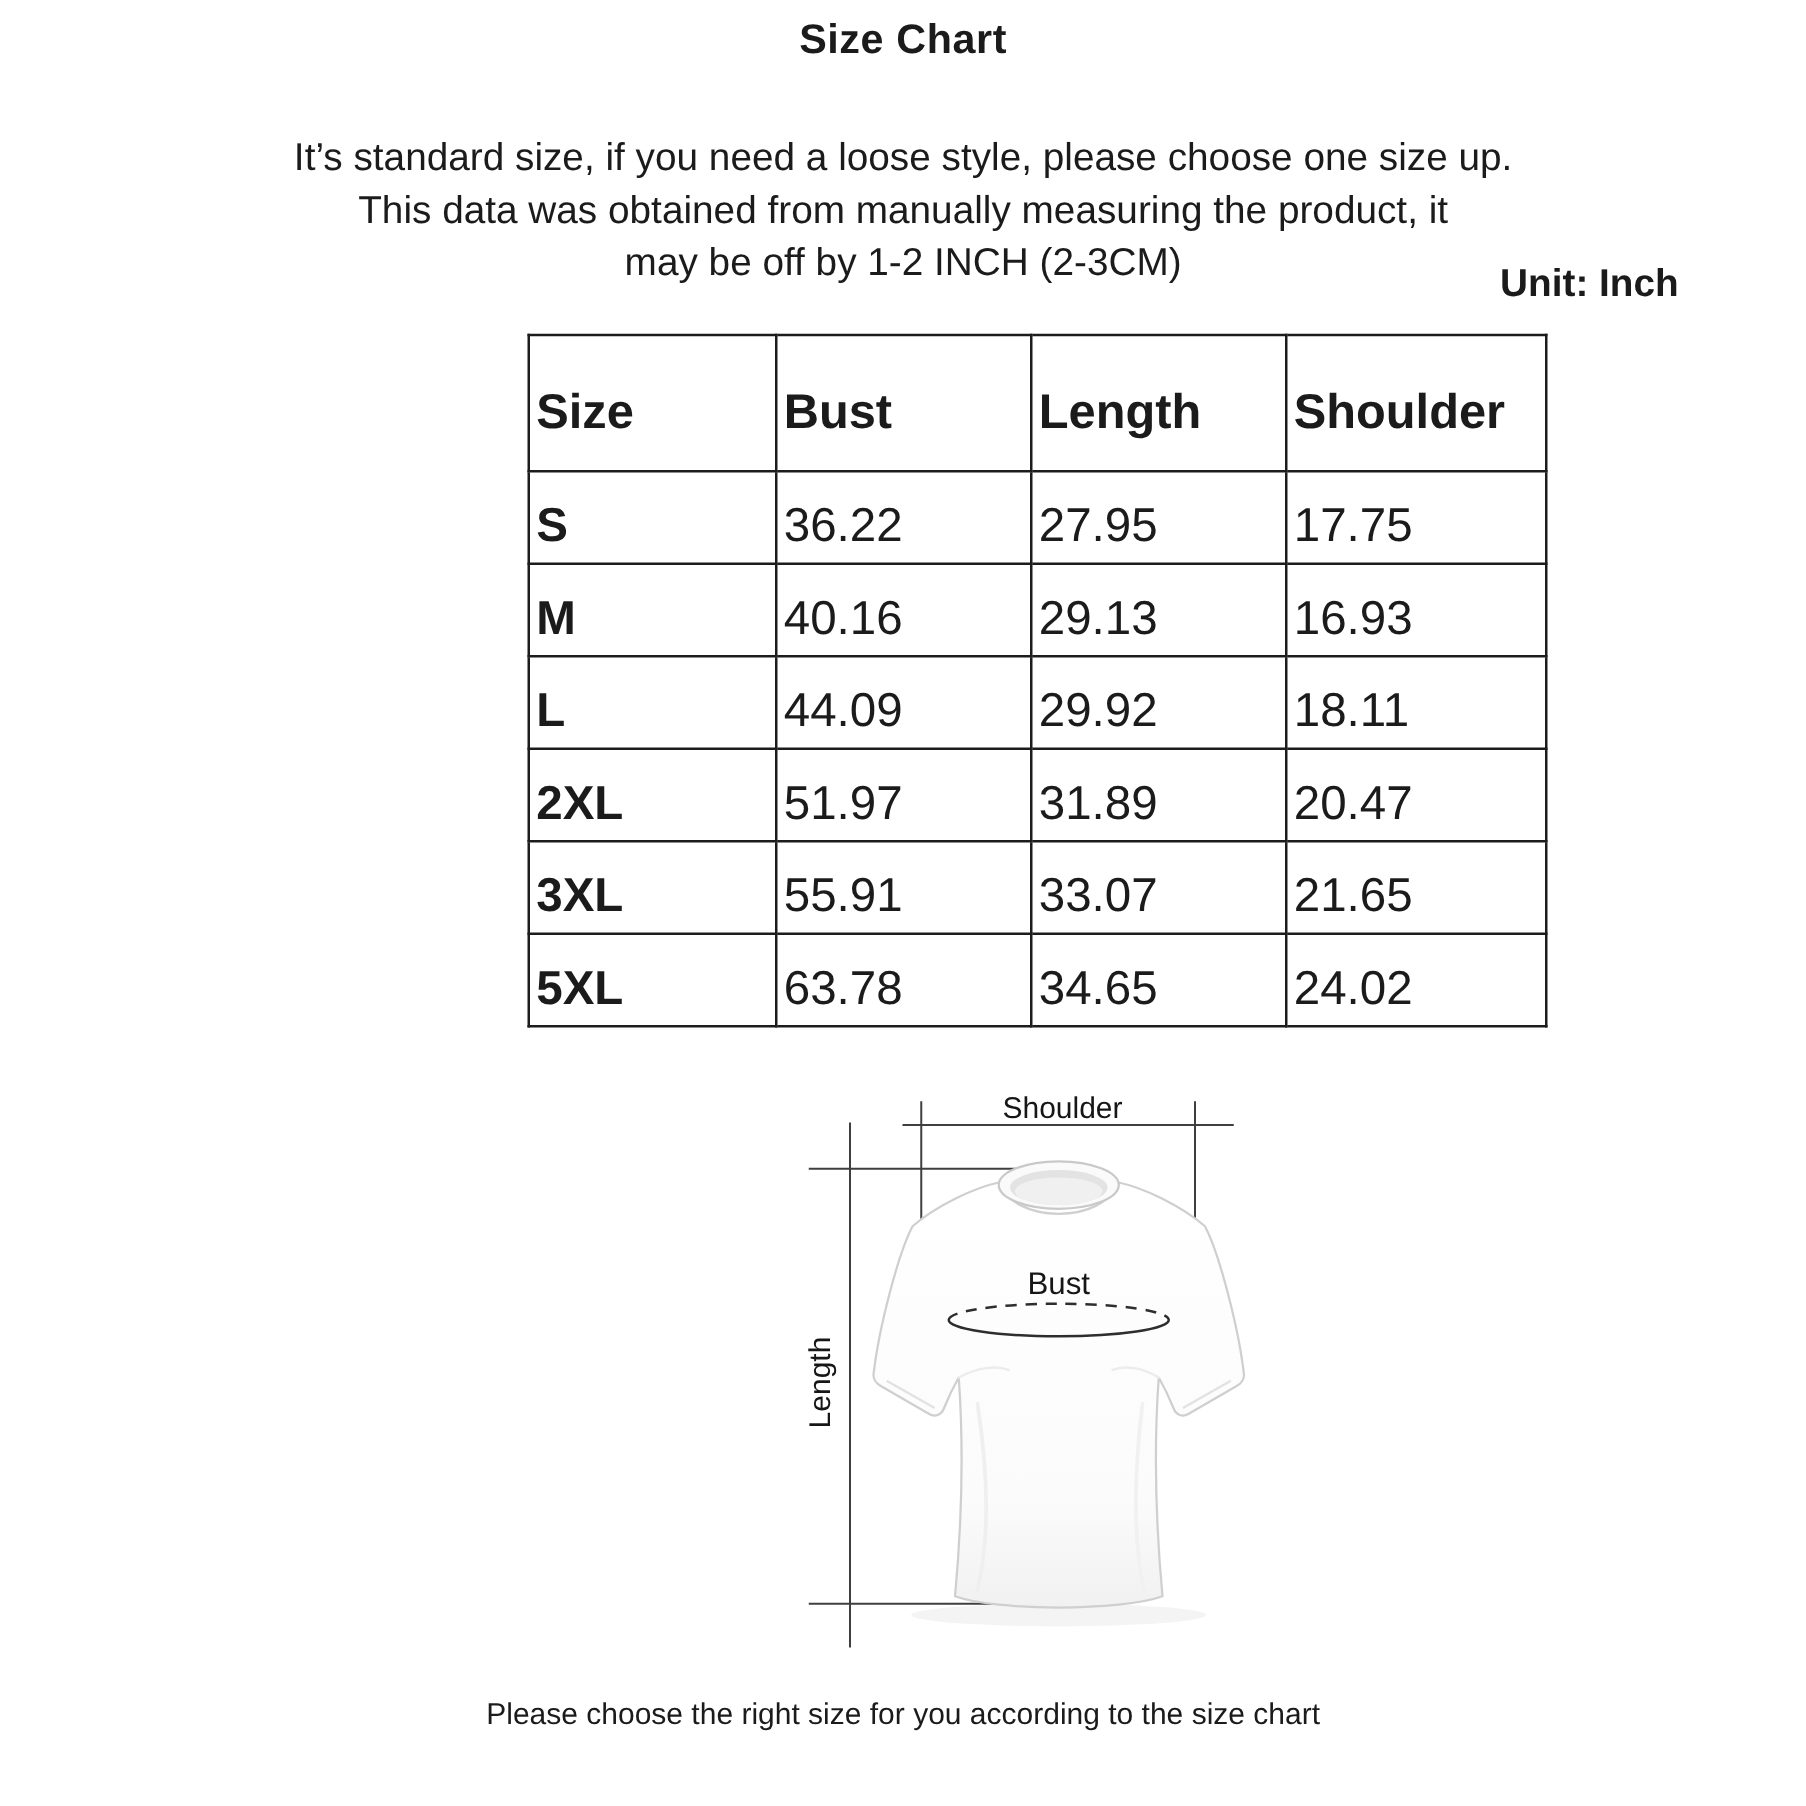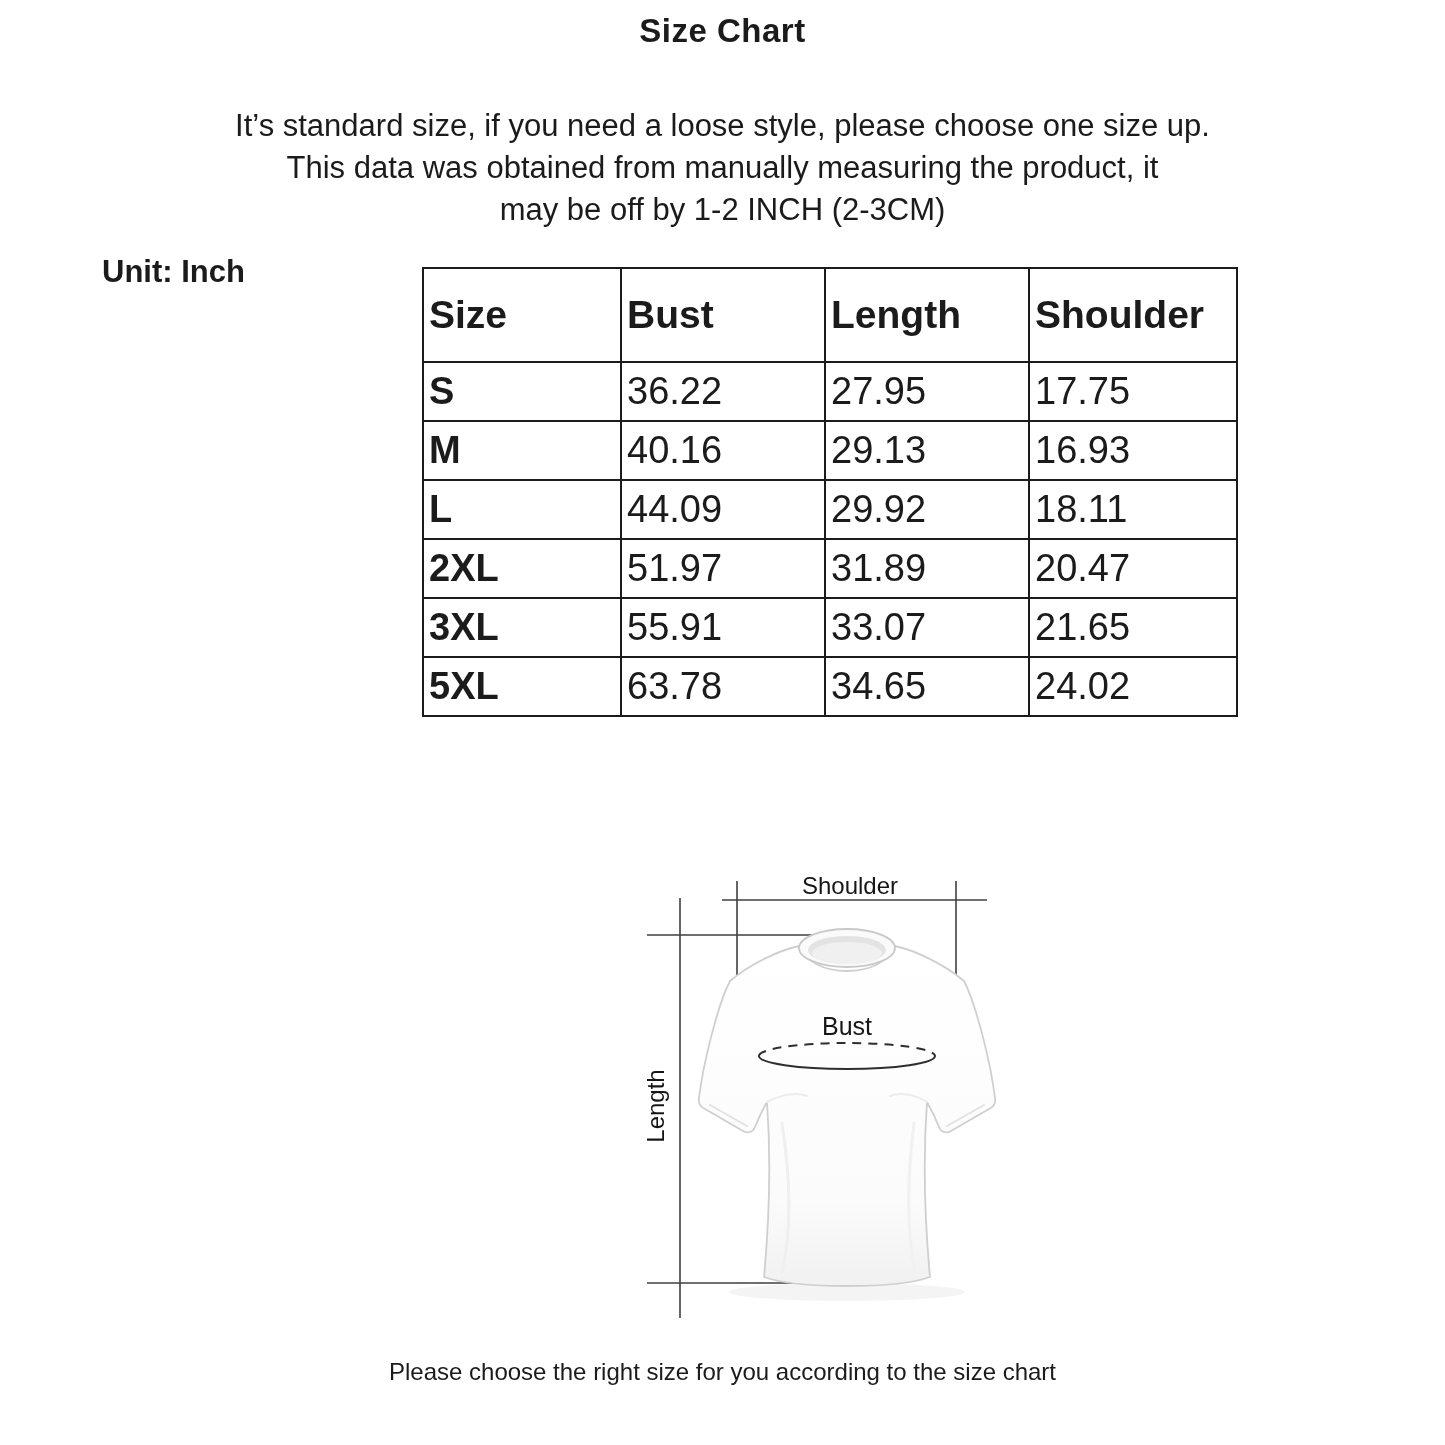--- a/index.html
+++ b/index.html
@@ -38,43 +38,42 @@
     font-size: 31px;
     line-height: 42px;
     font-weight: 400;
     margin-top: 41px;
   }
   .unit-label {
     position: absolute;
     top: 209px;
     left: 0;
     width: 100%;
-    text-align: left;
+    text-align: right;
     font-size: 31px;
     font-weight: 700;
-    margin-top: 45px;
   }
   table.size-table {
     position: absolute;
     left: 320px;
     top: 267px;
     width: 814px;
     border-collapse: collapse;
     table-layout: fixed;
     font-size: 38px;
   }
   .size-table col.c1 { width: 198px; }
   .size-table col.c2 { width: 204px; }
   .size-table col.c3 { width: 204px; }
   .size-table col.c4 { width: 208px; }
   .size-table th, .size-table td {
     border: 2px solid #1c1c1c;
     text-align: left;
     vertical-align: middle;
-    padding: 0 0 0 5px;
+    padding: 15px 0 0 5px;
     overflow: hidden;
     white-space: nowrap;
   }
   .size-table th {
     height: 92px;
     font-weight: 700;
     font-size: 39px;
   }
   .size-table td {
     height: 57px;

